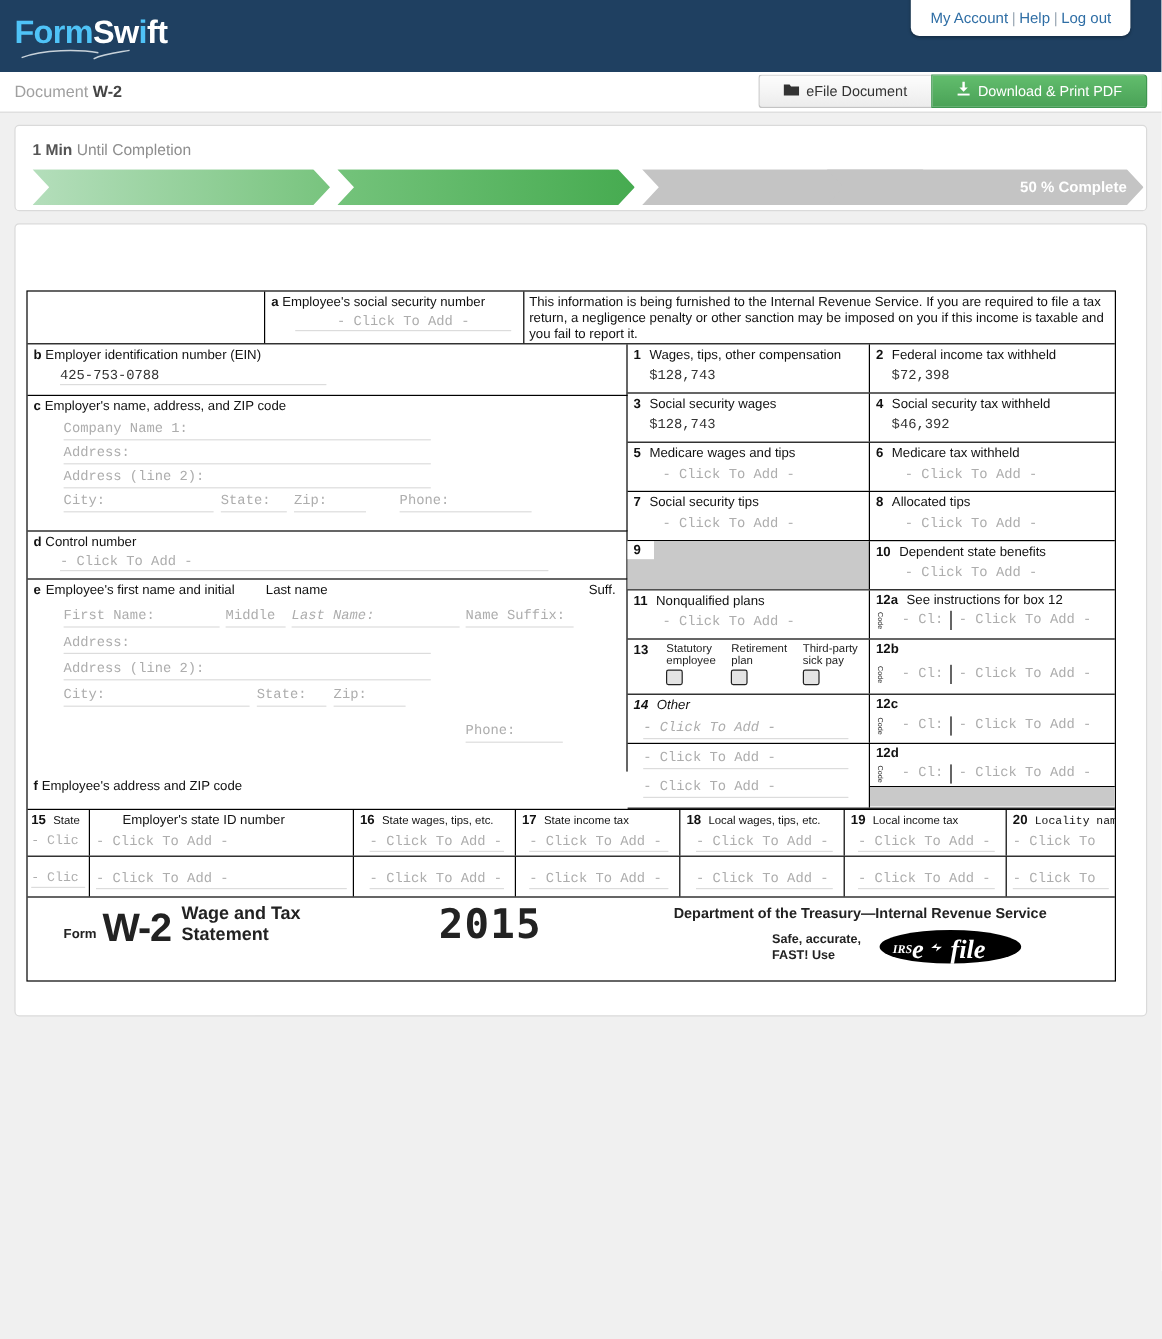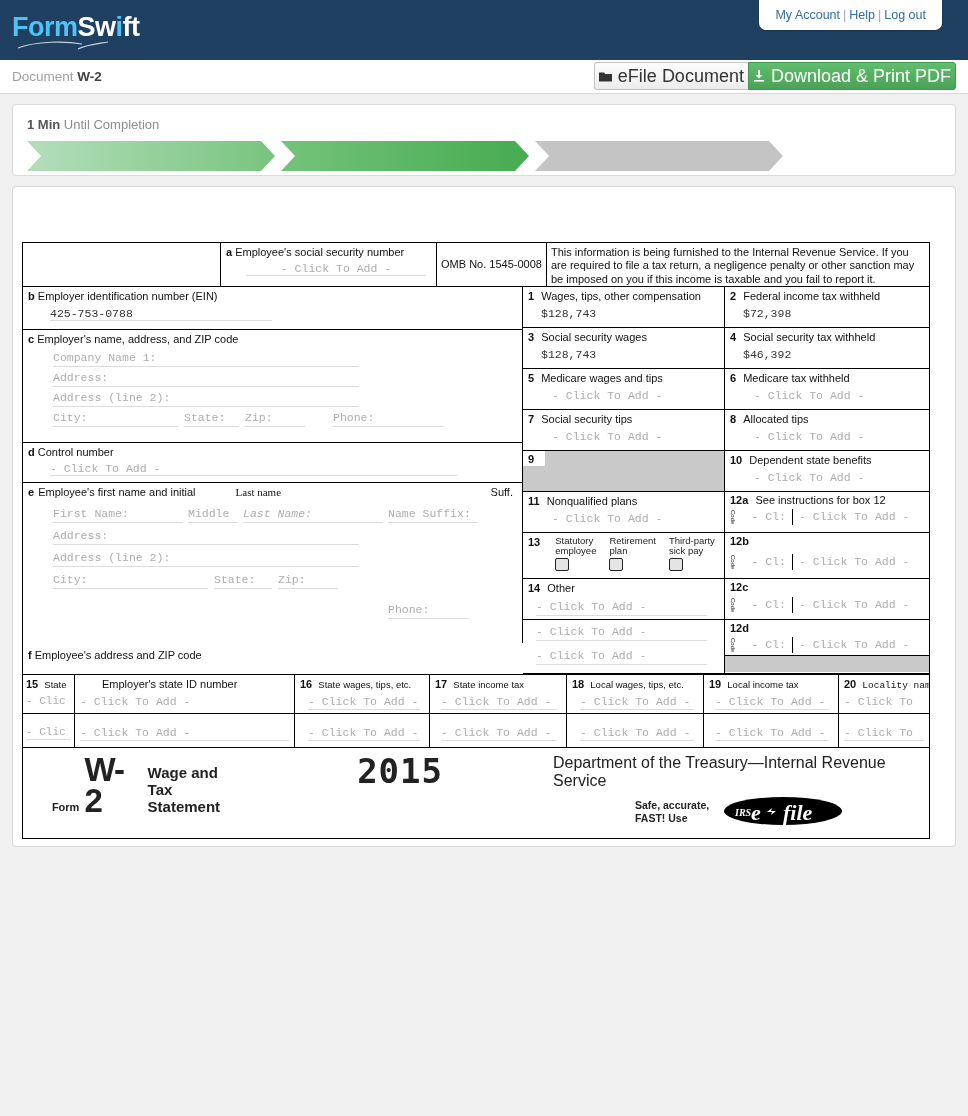--- a/index.html
+++ b/index.html
@@ -53,22 +53,22 @@
     position: absolute; left: 12px; top: 9px;
     font-size: 13.5px; color: #a0a0a0;
   }
   .doc-label b { color: #444; }
   .docbtns {
     position: absolute; right: 12px; top: 2px;
     display: flex;
   }
   .btn {
     height: 28px; line-height: 28px;
-    padding: 0 4px;
-    font-size: 18px;
+    padding: 0 20px;
+    font-size: 12px;
     display: flex; align-items: center; gap: 6px;
     border: 1px solid transparent;
     cursor: pointer;
   }
   .btn-efile {
     background: linear-gradient(#fdfdfd,#ececec);
     border: 1px solid #c3c3c3; border-right: none;
     color: #333;
     border-radius: 3px 0 0 3px;
   }
@@ -197,36 +197,36 @@
 
 <div class="panel prog-panel">
   <div class="prog-text">
     <b>1 Min</b>
     <span>Until Completion</span>
   </div>
   <div class="chevrons">
     <div class="chev" style="left:0px;width:248px;background:linear-gradient(90deg,#b4debb,#78c47e);"></div>
     <div class="chev" style="left:254px;width:248px;background:linear-gradient(90deg,#74c37b,#46ab50);"></div>
     <div class="chev" style="left:508px;width:248px;background:#c4c4c4;"></div>
+    <div class="chev" style="left:662px;width:264px;background:#c4c4c4;">
+      <span>50 % Complete</span>
+    </div>
   </div>
 </div>
 
 <div class="panel form-panel">
 
   <div class="w2">
 
     <div class="row bd-b">
       <div class="cell bd-r" style="width:198px;height:43px;"></div>
       <div class="cell bd-r" style="width:216px;height:43px;padding:3px 4px 0 5px;">
         <div class="lbl"><b>a</b>
           <span>Employee's social security number</span></div>
         <div class="ph uline" style="margin:2px 6px 0 20px;text-align:center;">- Click To Add -</div>
-      </div>
-      <div class="cell bd-r" style="width:110px;height:43px;display:flex;align-items:center;justify-content:center;">
-        <span class="lbl">OMB No. 1545-0008</span>
       </div>
       <div class="cell" style="flex:1;height:43px;padding:3px 5px 0 4px;">
         <div class="lbl" style="line-height:1.22;">This information is being furnished to the Internal Revenue Service. If you are required to file a tax return, a negligence penalty or other sanction may be imposed on you if this income is taxable and you fail to report it.</div>
       </div>
     </div>
 
     <div class="row">
       <div style="width:500px;">
 
         <div class="cell bd-r bd-b" style="height:43px;padding:3px 5px;">
@@ -252,21 +252,21 @@
         <div class="cell bd-r bd-b" style="height:40px;padding:3px 5px;">
           <div class="lbl"><b>d</b>
             <span>Control number</span></div>
           <div class="ph uline" style="margin:2px 60px 0 22px;">- Click To Add -</div>
         </div>
 
         <div class="cell bd-r" style="height:160px;padding:3px 5px;">
           <div class="lbl" style="display:flex;">
             <b style="margin-right:4px;">e</b>
             <span>Employee's first name and initial</span>
-            <span style="margin-left:40px;font-family:Liberation Serif, serif;">Last name</span>
+            <span style="margin-left:26px;">Last name</span>
             <span style="margin-left:auto;margin-right:4px;">Suff.</span>
           </div>
           <div style="display:flex;margin:7px 0 0 25px;gap:5px;">
             <div class="ph uline" style="width:130px;padding-bottom:2px;">First Name:</div>
             <div class="ph uline" style="width:50px;padding-bottom:2px;">Middle</div>
             <div class="ph uline" style="width:140px;padding-bottom:2px;font-style:italic;">Last Name:</div>
             <div class="ph uline" style="width:90px;padding-bottom:2px;">Name Suffix:</div>
           </div>
           <div class="ph uline" style="margin:6px 158px 0 25px;padding-bottom:2px;">Address:</div>
           <div class="ph uline" style="margin:6px 158px 0 25px;padding-bottom:2px;">Address (line 2):</div>
@@ -400,21 +400,21 @@
             <div style="display:flex;align-items:center;margin-top:5px;">
               <div class="vcode">Code</div>
               <div class="ph" style="width:50px;text-align:right;">- Cl:</div>
               <div style="width:1px;height:16px;background:#000;margin:0 6px;"></div>
               <div class="ph">- Click To Add -</div>
             </div>
           </div>
         </div>
 
         <div class="row bd-b">
-          <div class="cell bd-r" style="width:202px;height:40px;padding:3px 5px;">
+          <div class="cell bd-r" style="width:202px;height:40px;padding:3px 5px;font-style:italic;">
             <div class="lbl"><b>14</b>
               <span style="margin-left:4px;">Other</span></div>
             <div class="ph uline" style="margin:4px 12px 0 8px;padding-bottom:2px;">- Click To Add -</div>
           </div>
           <div class="cell" style="flex:1;height:40px;padding:2px 5px 0 5px;">
             <b class="lbl">12c</b>
             <div style="display:flex;align-items:center;margin-top:2px;">
               <div class="vcode">Code</div>
               <div class="ph" style="width:50px;text-align:right;">- Cl:</div>
               <div style="width:1px;height:16px;background:#000;margin:0 6px;"></div>
@@ -511,21 +511,21 @@
       <div style="display:flex;align-items:flex-end;">
         <span style="font-size:11px;font-weight:bold;margin-bottom:3px;">Form</span>
         <span style="font-size:33px;font-weight:bold;letter-spacing:-1px;margin:0 9px 0 5px;line-height:0.95;">W-2</span>
         <div style="font-size:15px;font-weight:bold;line-height:1.12;margin-bottom:1px;">
           <div>Wage and Tax</div>
           <div>Statement</div>
         </div>
       </div>
       <div style="font-family:'DejaVu Sans Mono','Liberation Mono',monospace;font-size:34px;font-weight:bold;letter-spacing:1px;margin-left:115px;line-height:1;">2015</div>
       <div style="margin-left:110px;text-align:left;">
-        <div style="font-size:16px;">Department of the Treasury—Internal Revenue Service</div>
+        <div style="font-size:12px;font-weight:bold;">Department of the Treasury—Internal Revenue Service</div>
         <div style="display:flex;align-items:center;margin-top:6px;">
           <div style="font-size:10.5px;font-weight:bold;line-height:1.25;margin-left:82px;">
             <div>Safe, accurate,</div>
             <div>FAST!  Use</div>
           </div>
           <div style="margin-left:14px;position:relative;">
             <svg width="120" height="30" viewBox="0 0 120 30">
               <ellipse cx="60" cy="15" rx="59" ry="14" fill="#000"></ellipse>
               <text x="12" y="20" fill="#fff" font-family="Liberation Serif, serif" font-size="10" font-style="italic" font-weight="bold">IRS</text>
               <text x="28" y="24" fill="#fff" font-family="Liberation Serif, serif" font-size="22" font-style="italic" font-weight="bold">e</text>

